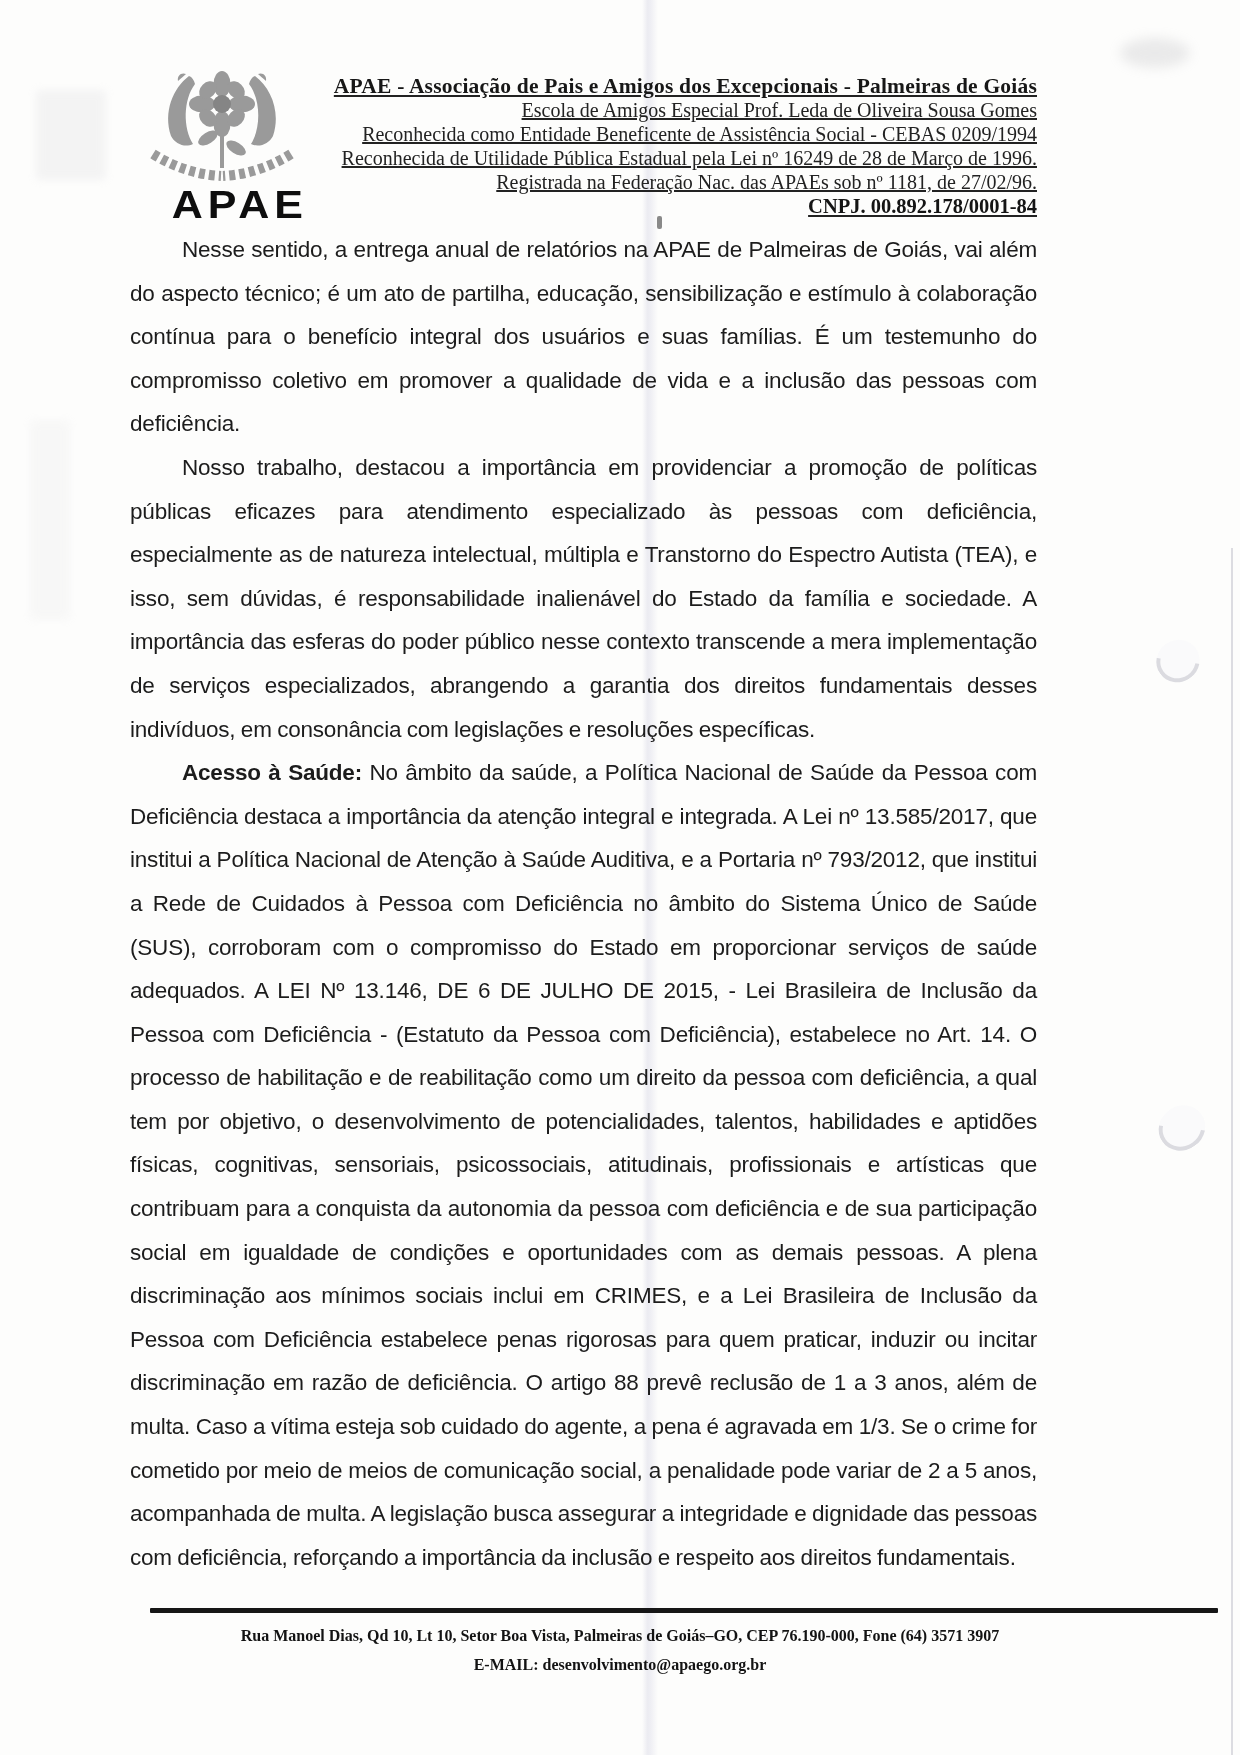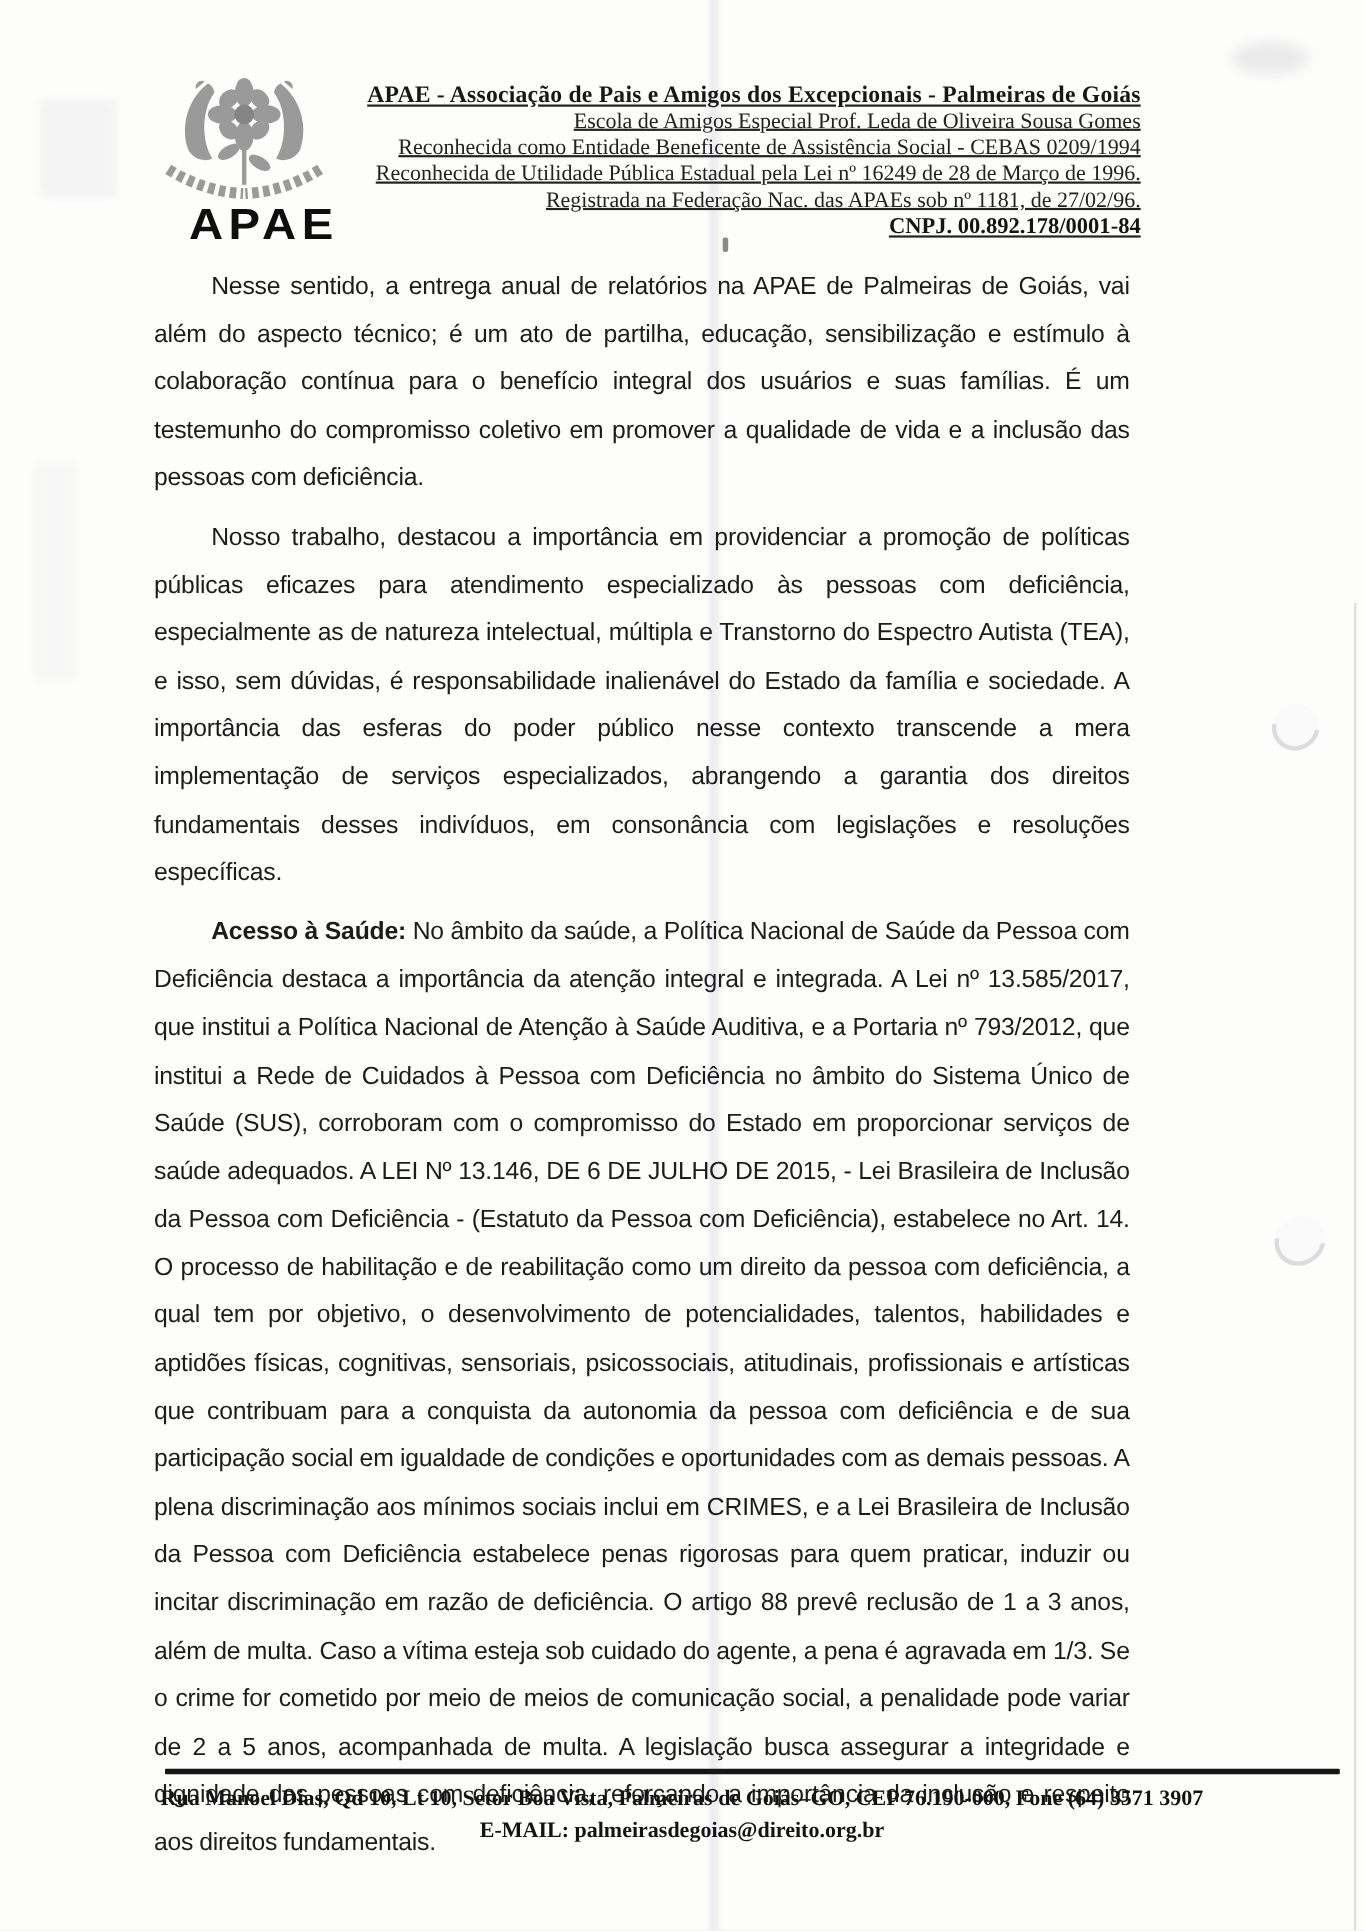--- a/index.html
+++ b/index.html
@@ -18,27 +18,27 @@
   .letterhead .org{font-weight:bold;font-size:21.5px;letter-spacing:.2px;color:#171717;}
   .letterhead .cnpj{font-weight:bold;font-size:20.5px;color:#141414;}
   .logo{position:absolute;top:68px;left:136px;width:172px;text-align:right;}
   .logo svg{display:block;margin:0 auto;}
   .logo .wordmark{font-family:"Liberation Sans",sans-serif;font-weight:bold;
     font-size:43px;letter-spacing:5px;color:#0e0e0e;margin-top:-6px;transform:scaleY(.92);}
   
   .doc-body{position:absolute;left:130px;width:907px;top:228px;
     font-size:22.5px;line-height:43.6px;letter-spacing:-0.2px;word-spacing:-0.6px;
     text-align:justify;color:#1c1c1c;}
-  .doc-body p{margin:10px;text-indent:52px;}
+  .doc-body p{margin:0;text-indent:52px;}
   .doc-body .lead-bold{font-weight:bold;}
   
   .footer-rule{position:absolute;left:150px;top:1608px;width:1068px;height:5px;
     background:#161616;border-radius:1px;}
   .footer-text{position:absolute;left:0;right:0;top:1621px;text-align:center;
-    font-family:"Liberation Serif", serif;font-weight:bold;font-size:20px;
+    font-family:"Liberation Serif", serif;font-weight:bold;font-size:16px;
     line-height:29px;color:#131313;}
   
   .fold-line{position:absolute;top:0;bottom:0;left:642px;width:16px;
     background:linear-gradient(90deg,rgba(215,215,228,0) 0%,rgba(208,208,224,.38) 35%,rgba(222,222,234,.45) 55%,rgba(215,215,228,0) 100%);}
   .paper-edge{position:absolute;left:1231px;top:548px;bottom:0;width:2px;background:#dcdce1;}
   .smudge-tr{position:absolute;left:1120px;top:38px;width:70px;height:30px;border-radius:50%;
     background:#b9b9bd;opacity:.28;filter:blur(6px);}
   .crescent{position:absolute;width:36px;height:34px;border-radius:50%;
     background:#fafafb;border:4px solid #d3d3da;border-top-color:transparent;border-right-color:transparent;
     transform:rotate(-35deg);opacity:.8;}
@@ -106,16 +106,16 @@
 
   <div class="doc-body">
     <p>Nesse sentido, a entrega anual de relatórios na APAE de Palmeiras de Goiás, vai além do aspecto técnico; é um ato de partilha, educação, sensibilização e estímulo à colaboração contínua para o benefício integral dos usuários e suas famílias. É um testemunho do compromisso coletivo em promover a qualidade de vida e a inclusão das pessoas com deficiência.</p>
     <p>Nosso trabalho, destacou a importância em providenciar a promoção de políticas públicas eficazes para atendimento especializado às pessoas com deficiência, especialmente as de natureza intelectual, múltipla e Transtorno do Espectro Autista (TEA), e isso, sem dúvidas, é responsabilidade inalienável do Estado da família e sociedade. A importância das esferas do poder público nesse contexto transcende a mera implementação de serviços especializados, abrangendo a garantia dos direitos fundamentais desses indivíduos, em consonância com legislações e resoluções específicas.</p>
     <p><span class="lead-bold">Acesso à Saúde:</span><span> No âmbito da saúde, a Política Nacional de Saúde da Pessoa com Deficiência destaca a importância da atenção integral e integrada. A Lei nº 13.585/2017, que institui a Política Nacional de Atenção à Saúde Auditiva, e a Portaria nº 793/2012, que institui a Rede de Cuidados à Pessoa com Deficiência no âmbito do Sistema Único de Saúde (SUS), corroboram com o compromisso do Estado em proporcionar serviços de saúde adequados. A LEI Nº 13.146, DE 6 DE JULHO DE 2015, - Lei Brasileira de Inclusão da Pessoa com Deficiência - (Estatuto da Pessoa com Deficiência), estabelece no Art. 14. O processo de habilitação e de reabilitação como um direito da pessoa com deficiência, a qual tem por objetivo, o desenvolvimento de potencialidades, talentos, habilidades e aptidões físicas, cognitivas, sensoriais, psicossociais, atitudinais, profissionais e artísticas que contribuam para a conquista da autonomia da pessoa com deficiência e de sua participação social em igualdade de condições e oportunidades com as demais pessoas. A plena discriminação aos mínimos sociais inclui em CRIMES, e a Lei Brasileira de Inclusão da Pessoa com Deficiência estabelece penas rigorosas para quem praticar, induzir ou incitar discriminação em razão de deficiência. O artigo 88 prevê reclusão de 1 a 3 anos, além de multa. Caso a vítima esteja sob cuidado do agente, a pena é agravada em 1/3. Se o crime for cometido por meio de meios de comunicação social, a penalidade pode variar de 2 a 5 anos, acompanhada de multa. A legislação busca assegurar a integridade e dignidade das pessoas com deficiência, reforçando a importância da inclusão e respeito aos direitos fundamentais.</span></p>
   </div>
 
   <div class="footer-rule"></div>
   <div class="footer-text">
     <div>Rua Manoel Dias, Qd 10, Lt 10, Setor Boa Vista, Palmeiras de Goiás–GO, CEP 76.190-000, Fone (64) 3571 3907</div>
-    <div>E-MAIL: palmeirasdegoias@direito.org.br</div>
+    <div>E-MAIL: desenvolvimento@apaego.org.br</div>
   </div>
 
 </div>
 
 </body></html>

